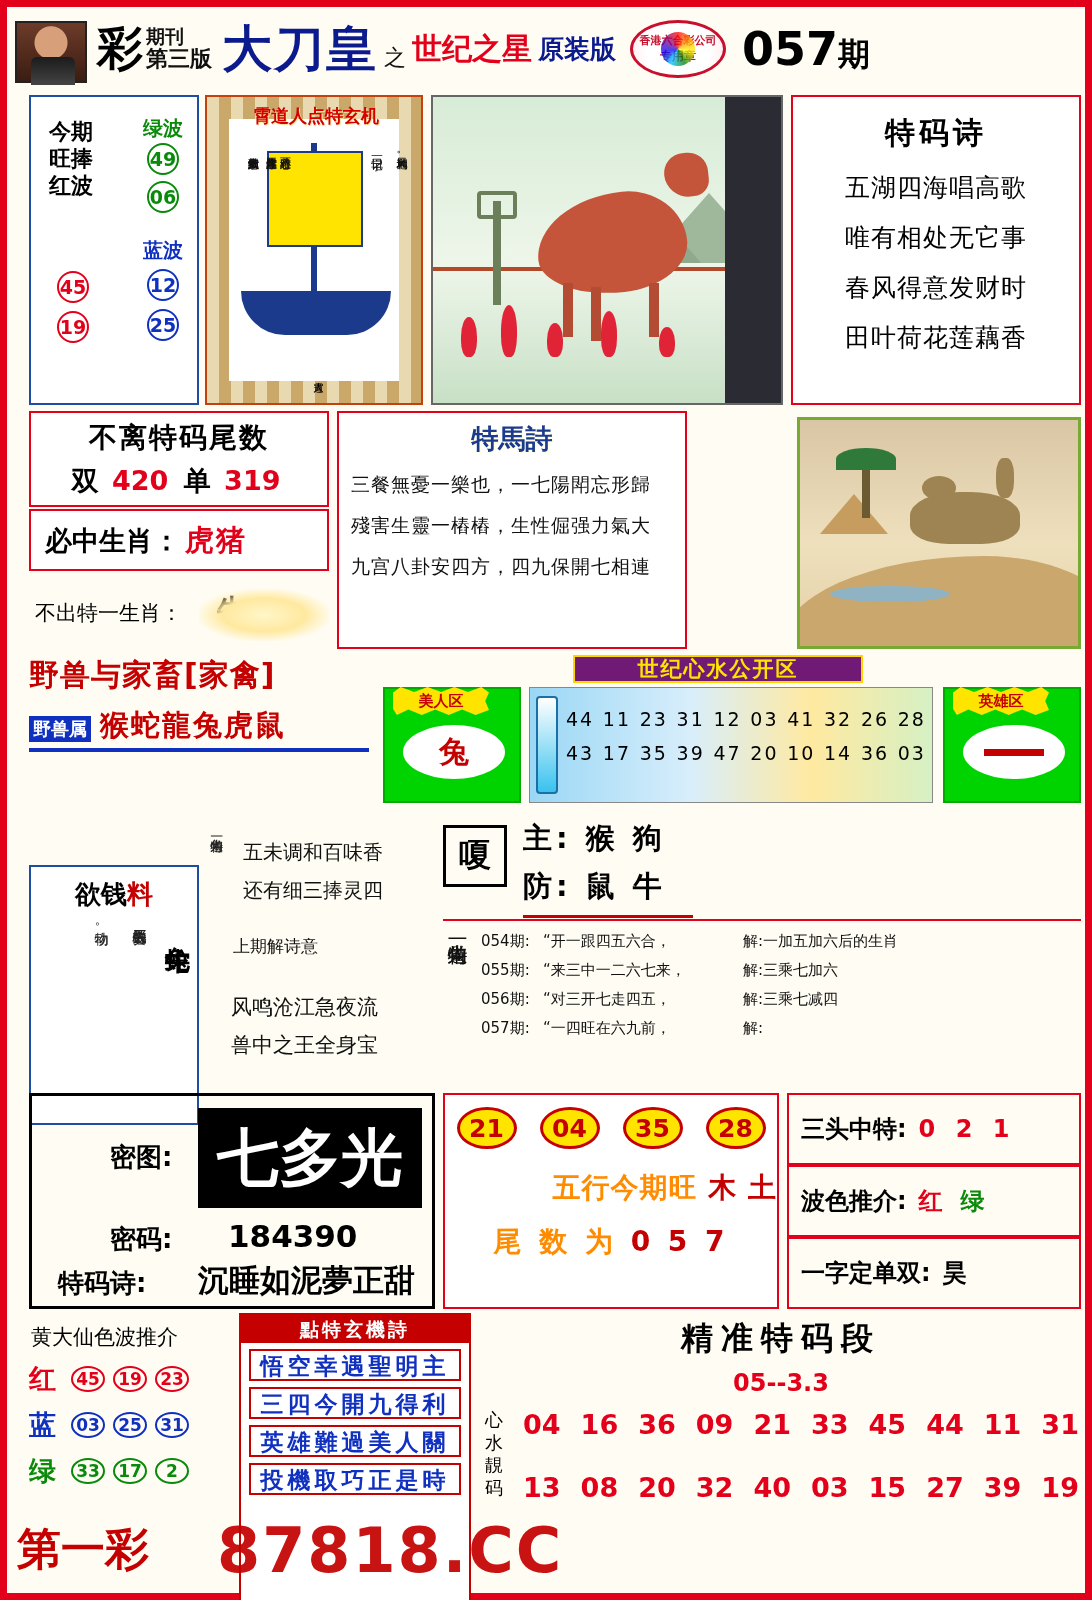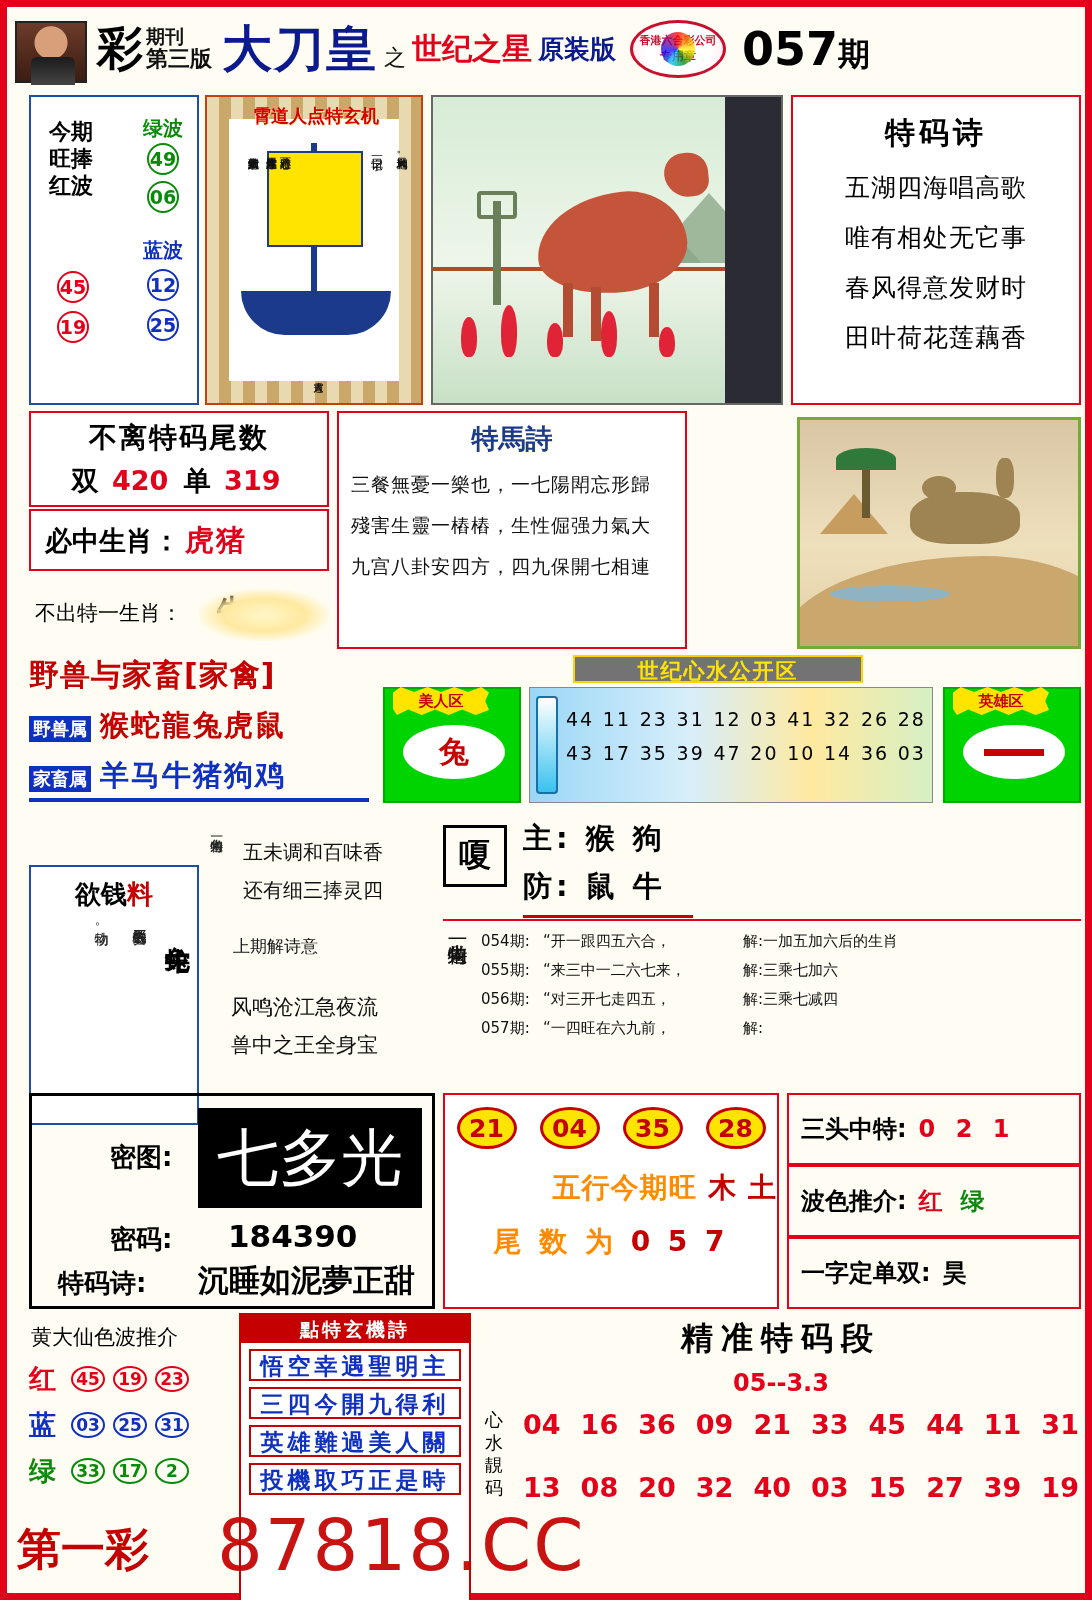--- a/index.html
+++ b/index.html
@@ -155,23 +155,23 @@
   #beasts { left:22px; top:648px; width:346px; height:158px; }
   #beasts .t { font-size:30px; font-weight:bold; color:#c40000; letter-spacing:1px; }
   #beasts .row { margin-top:10px; }
   #beasts .tag { display:inline-block; background:#1030c0; color:#fff; font-size:18px; font-weight:bold; padding:1px 4px; }
   #beasts .vals { font-size:29px; font-weight:bold; color:#c40000; letter-spacing:2px; margin-left:4px;}
   #beasts .vals.b { color:#1030c0; }
   #beasts .underline { height:4px; background:#1030c0; width:340px; margin-top:2px; }
 
   
   #xinshui { left:376px; top:648px; width:698px; height:160px; }
-  #xinshui .hdr { position:absolute; left:190px; top:0; width:290px; height:28px; background:#737373;
+  #xinshui .hdr { position:absolute; left:190px; top:0; width:290px; height:28px; background:#701a75;
      color:#ffe400; font-size:21px; font-weight:bold; text-align:center; line-height:28px; letter-spacing:2px;
-     border:2px solid #ffd400;}
+     border:2px solid #ffd400;font-family:Liberation Mono, monospace;}
   #xinshui .left, #xinshui .right { position:absolute; top:32px; width:138px; height:116px; background:#00d400; border:2px solid #0a0; }
   #xinshui .left { left:0; }
   #xinshui .right { right:0; }
   #xinshui .burst { position:absolute; left:8px; top:-2px; width:96px; height:28px; background:#ffe400;
     color:#c40000; font-size:15px; font-weight:bold; text-align:center; line-height:28px;
     clip-path:polygon(0 20%,8% 0,22% 18%,36% 0,50% 18%,64% 0,78% 18%,92% 0,100% 20%,96% 50%,100% 82%,86% 100%,72% 80%,58% 100%,44% 80%,30% 100%,16% 80%,4% 100%,0 78%);}
   #xinshui .oval { position:absolute; left:18px; top:36px; width:102px; height:54px; background:#fff; border-radius:50%;
     display:flex; align-items:center; justify-content:center; font-size:30px; font-weight:bold; color:#c40000; }
   #xinshui .dash { width:60px; height:7px; background:#c40000; }
   #xinshui .center { position:absolute; left:146px; top:32px; width:404px; height:116px;
@@ -207,21 +207,21 @@
   #daoren table { position:absolute; left:34px; top:6px; border-collapse:collapse; }
   #daoren td { font-size:15px; padding:5px 4px; color:#111; white-space:nowrap; }
   #daoren td.q { width:62px; }
   #daoren td.s { width:200px; }
   #daoren td.j { width:240px; }
 
   
   #mitu { left:22px; top:1086px; width:406px; height:216px; border:3px solid #000; }
   #mitu .lab { position:absolute; left:78px; top:44px; font-size:26px; font-weight:bold; }
   #mitu .black { position:absolute; left:166px; top:12px; width:224px; height:100px; background:#000; }
-  #mitu .black .glyph { color:#fff; font-size:62px; font-weight:normal; text-align:center; line-height:100px; font-family:"DejaVu Serif", serif;}
+  #mitu .black .glyph { color:#fff; font-size:62px; font-weight:bold; text-align:center; line-height:100px; font-family:"DejaVu Serif", serif;}
   #mitu .code-l { position:absolute; left:78px; top:126px; font-size:26px; font-weight:bold; }
   #mitu .code-v { position:absolute; left:196px; top:122px; font-size:31px; font-weight:bold; }
   #mitu .poem-l { position:absolute; left:26px; top:170px; font-size:26px; font-weight:bold; }
   #mitu .poem-v { position:absolute; left:166px; top:164px; font-size:31px; font-weight:bold; }
 
   
   #numbox { left:436px; top:1086px; width:336px; height:216px; border:2px solid #e2001a; }
   #numbox .balls { display:flex; justify-content:space-around; margin-top:12px; }
   #numbox .oball { width:60px; height:42px; border-radius:50%; background:#ffe400; border:3px solid #c40000;
       display:flex; align-items:center; justify-content:center; font-size:25px; font-weight:bold; color:#c40000;}
@@ -260,21 +260,21 @@
   #jingzhun .t { text-align:center; font-size:32px; font-weight:bold; letter-spacing:8px; }
   #jingzhun .sub { text-align:center; font-size:24px; font-weight:bold; color:#e2001a; margin-top:8px; }
   #jingzhun .vlab { position:absolute; left:4px; top:92px; font-size:18px; width:26px; line-height:1.25; color:#000; }
   #jingzhun .grid { position:absolute; left:42px; top:92px; width:556px; }
   #jingzhun .grid .row { display:flex; justify-content:space-between; margin-bottom:32px; }
   #jingzhun .grid .row span { font-size:27px; font-weight:bold; color:#e2001a; }
 
   
   #wm { position:absolute; left:0; bottom:6px; width:1078px; height:70px; pointer-events:none; }
   #wm .txt1 { position:absolute; left:10px; bottom:8px; font-size:44px; font-weight:bold; color:#c40000; }
-  #wm .txt2 { position:absolute; left:210px; bottom:0px; font-size:72px; font-weight:normal; color:#c40000; opacity:.92; letter-spacing:2px;}
+  #wm .txt2 { position:absolute; left:210px; bottom:0px; font-size:62px; font-weight:bold; color:#c40000; opacity:.92; letter-spacing:2px;}
 </style>
 </head>
 <body>
 
 <div class="page">
 
   <div class="header">
     <div class="portrait"></div>
     <div class="h-cai">彩</div>
     <div class="h-qikan">
@@ -388,24 +388,20 @@
     <div class="palm"></div>
     <div class="palmleaf"></div>
     <div class="camel"></div>
   </div>
 
   <div class="bk" id="beasts">
     <div class="t">野兽与家畜[家禽]</div>
     <div class="row">
       <span class="tag">野兽属</span>
       <span class="vals">猴蛇龍兔虎鼠</span>
-    </div>
-    <div class="row">
-      <span class="tag">家畜属</span>
-      <span class="vals b">羊马牛猪狗鸡</span>
     </div>
     <div class="underline"></div>
   </div>
 
   <div class="bk" id="xinshui">
     <div class="hdr">世纪心水公开区</div>
     <div class="left">
       <div class="burst">美人区</div>
       <div class="oval">兔</div>
     </div>

